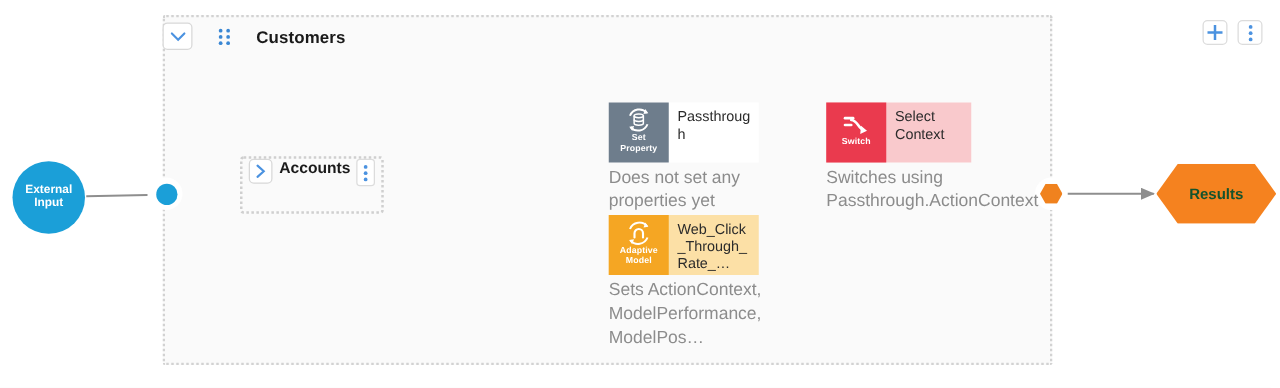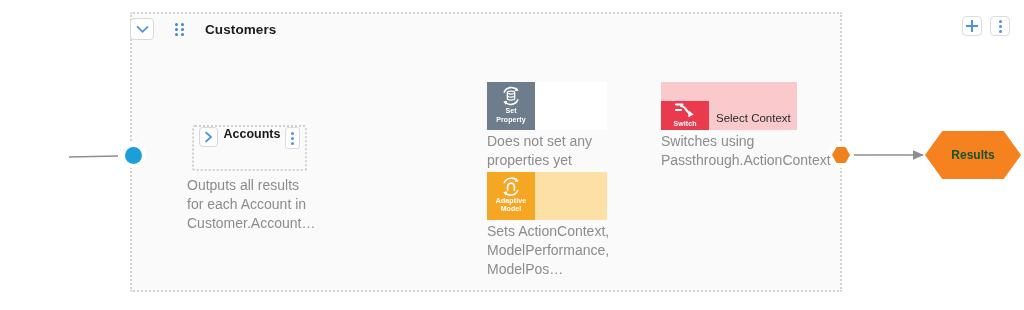--- a/index.html
+++ b/index.html
@@ -135,21 +135,21 @@
   .node-body{
     flex:1;display:flex;align-items:flex-start;
     padding:6px 5px 4px 7px;
     font-size:11.5px;color:#2b2b2b;line-height:1.18;
     overflow:hidden;word-break:break-word;
   }
 
   #setprop-node{left:487px;top:82px;width:120px;height:48px;background:#ffffff;}
   #setprop-node .node-icon{background:#6e7d8c;}
 
-  #switch-node{left:661px;top:82px;width:136px;height:48px;background:#f9c9cc;align-items:flex-end;}
+  #switch-node{left:661px;top:82px;width:116px;height:48px;background:#f9c9cc;}
   #switch-node .node-icon{background:#ea3a4e;}
 
   #adaptive-node{left:487px;top:172px;width:120px;height:48px;background:#fce0a6;}
   #adaptive-node .node-icon{background:#f5a623;}
 
   .caption{
     position:absolute;
     font-size:14px;color:#8c8c8c;line-height:1.35;
     width:126px;
   }
@@ -217,20 +217,26 @@
     </div>
     <div class="sq-btn">
       <span class="dots-v">
           <i></i>
           <i></i>
           <i></i>
         </span>
     </div>
   </div>
 
+  <div class="term-circle" id="external-input">
+    <span>
+      <span>External</span><br>
+      <span>Input</span>
+    </span>
+  </div>
 
   <div class="port" id="in-port">
     <span class="port-dot"></span>
   </div>
 
   <div class="port" id="out-port">
     <span class="hexport"></span>
   </div>
 
   <div class="hexagon" id="results-node">
@@ -245,38 +251,38 @@
     </div>
     <span class="acc-title">Accounts</span>
     <div class="acc-menu">
       <span class="dots-v">
           <i></i>
           <i></i>
           <i></i>
         </span>
     </div>
   </div>
-  <div class="caption" id="cap-accounts">Outputs all results for each Account in Customer.Account…</div>
 
   <div class="node" id="setprop-node">
     <div class="node-icon">
       <svg class="glyph" width="22" height="20" viewBox="0 0 22 20">
         <path d="M4 6.6 A8 8 0 0 1 17.5 4.3" fill="none" stroke="#ffffff" stroke-width="1.6"></path>
         <path d="M18 13.4 A8 8 0 0 1 4.5 15.7" fill="none" stroke="#ffffff" stroke-width="1.6"></path>
         <path d="M16.2 1.2 L18.6 4.6 L14.7 5.2 z" fill="#ffffff"></path>
         <path d="M5.8 18.8 L3.4 15.4 L7.3 14.8 z" fill="#ffffff"></path>
         <ellipse cx="11" cy="6.6" rx="3.7" ry="1.5" fill="none" stroke="#ffffff" stroke-width="1.2"></ellipse>
         <path d="M7.3 6.6 v3 a3.7 1.5 0 0 0 7.4 0 v-3" fill="none" stroke="#ffffff" stroke-width="1.2"></path>
         <path d="M7.3 9.6 v3 a3.7 1.5 0 0 0 7.4 0 v-3" fill="none" stroke="#ffffff" stroke-width="1.2"></path>
       </svg>
       <span class="itxt">
         <span>Set</span><br>
         <span>Property</span>
       </span>
     </div>
+    <div class="node-body">Passthrough</div>
   </div>
   <div class="caption" id="cap-setprop">Does not set any properties yet</div>
 
   <div class="node" id="switch-node">
     <div class="node-icon">
       <svg class="glyph" width="22" height="18" viewBox="0 0 22 18">
         <path d="M2 3.5 H8.5" stroke="#ffffff" stroke-width="2.1" stroke-linecap="round"></path>
         <path d="M2 9 H7" stroke="#ffffff" stroke-width="2.1" stroke-linecap="round"></path>
         <path d="M7 5 C12 5 12.5 12 17 13.2" fill="none" stroke="#ffffff" stroke-width="2.1" stroke-linecap="round"></path>
         <path d="M14.8 9.6 L19.6 13.6 L14.2 16.2 z" fill="#ffffff"></path>
@@ -294,16 +300,17 @@
         <path d="M18 13 A8 8 0 0 1 4.4 15.3" fill="none" stroke="#ffffff" stroke-width="1.6"></path>
         <path d="M16.3 1 L18.7 4.4 L14.8 5 z" fill="#ffffff"></path>
         <path d="M5.7 18.4 L3.3 15 L7.2 14.4 z" fill="#ffffff"></path>
         <path d="M7.6 13 V9.6 a3.4 3.4 0 0 1 6.8 0 V13" fill="none" stroke="#ffffff" stroke-width="1.7" stroke-linecap="round"></path>
       </svg>
       <span class="itxt">
         <span>Adaptive</span><br>
         <span>Model</span>
       </span>
     </div>
+    <div class="node-body">Web_Click_Through_Rate_…</div>
   </div>
   <div class="caption" id="cap-adaptive">Sets ActionContext, ModelPerformance, ModelPos…</div>
 
 </div>
 
 </body></html>

